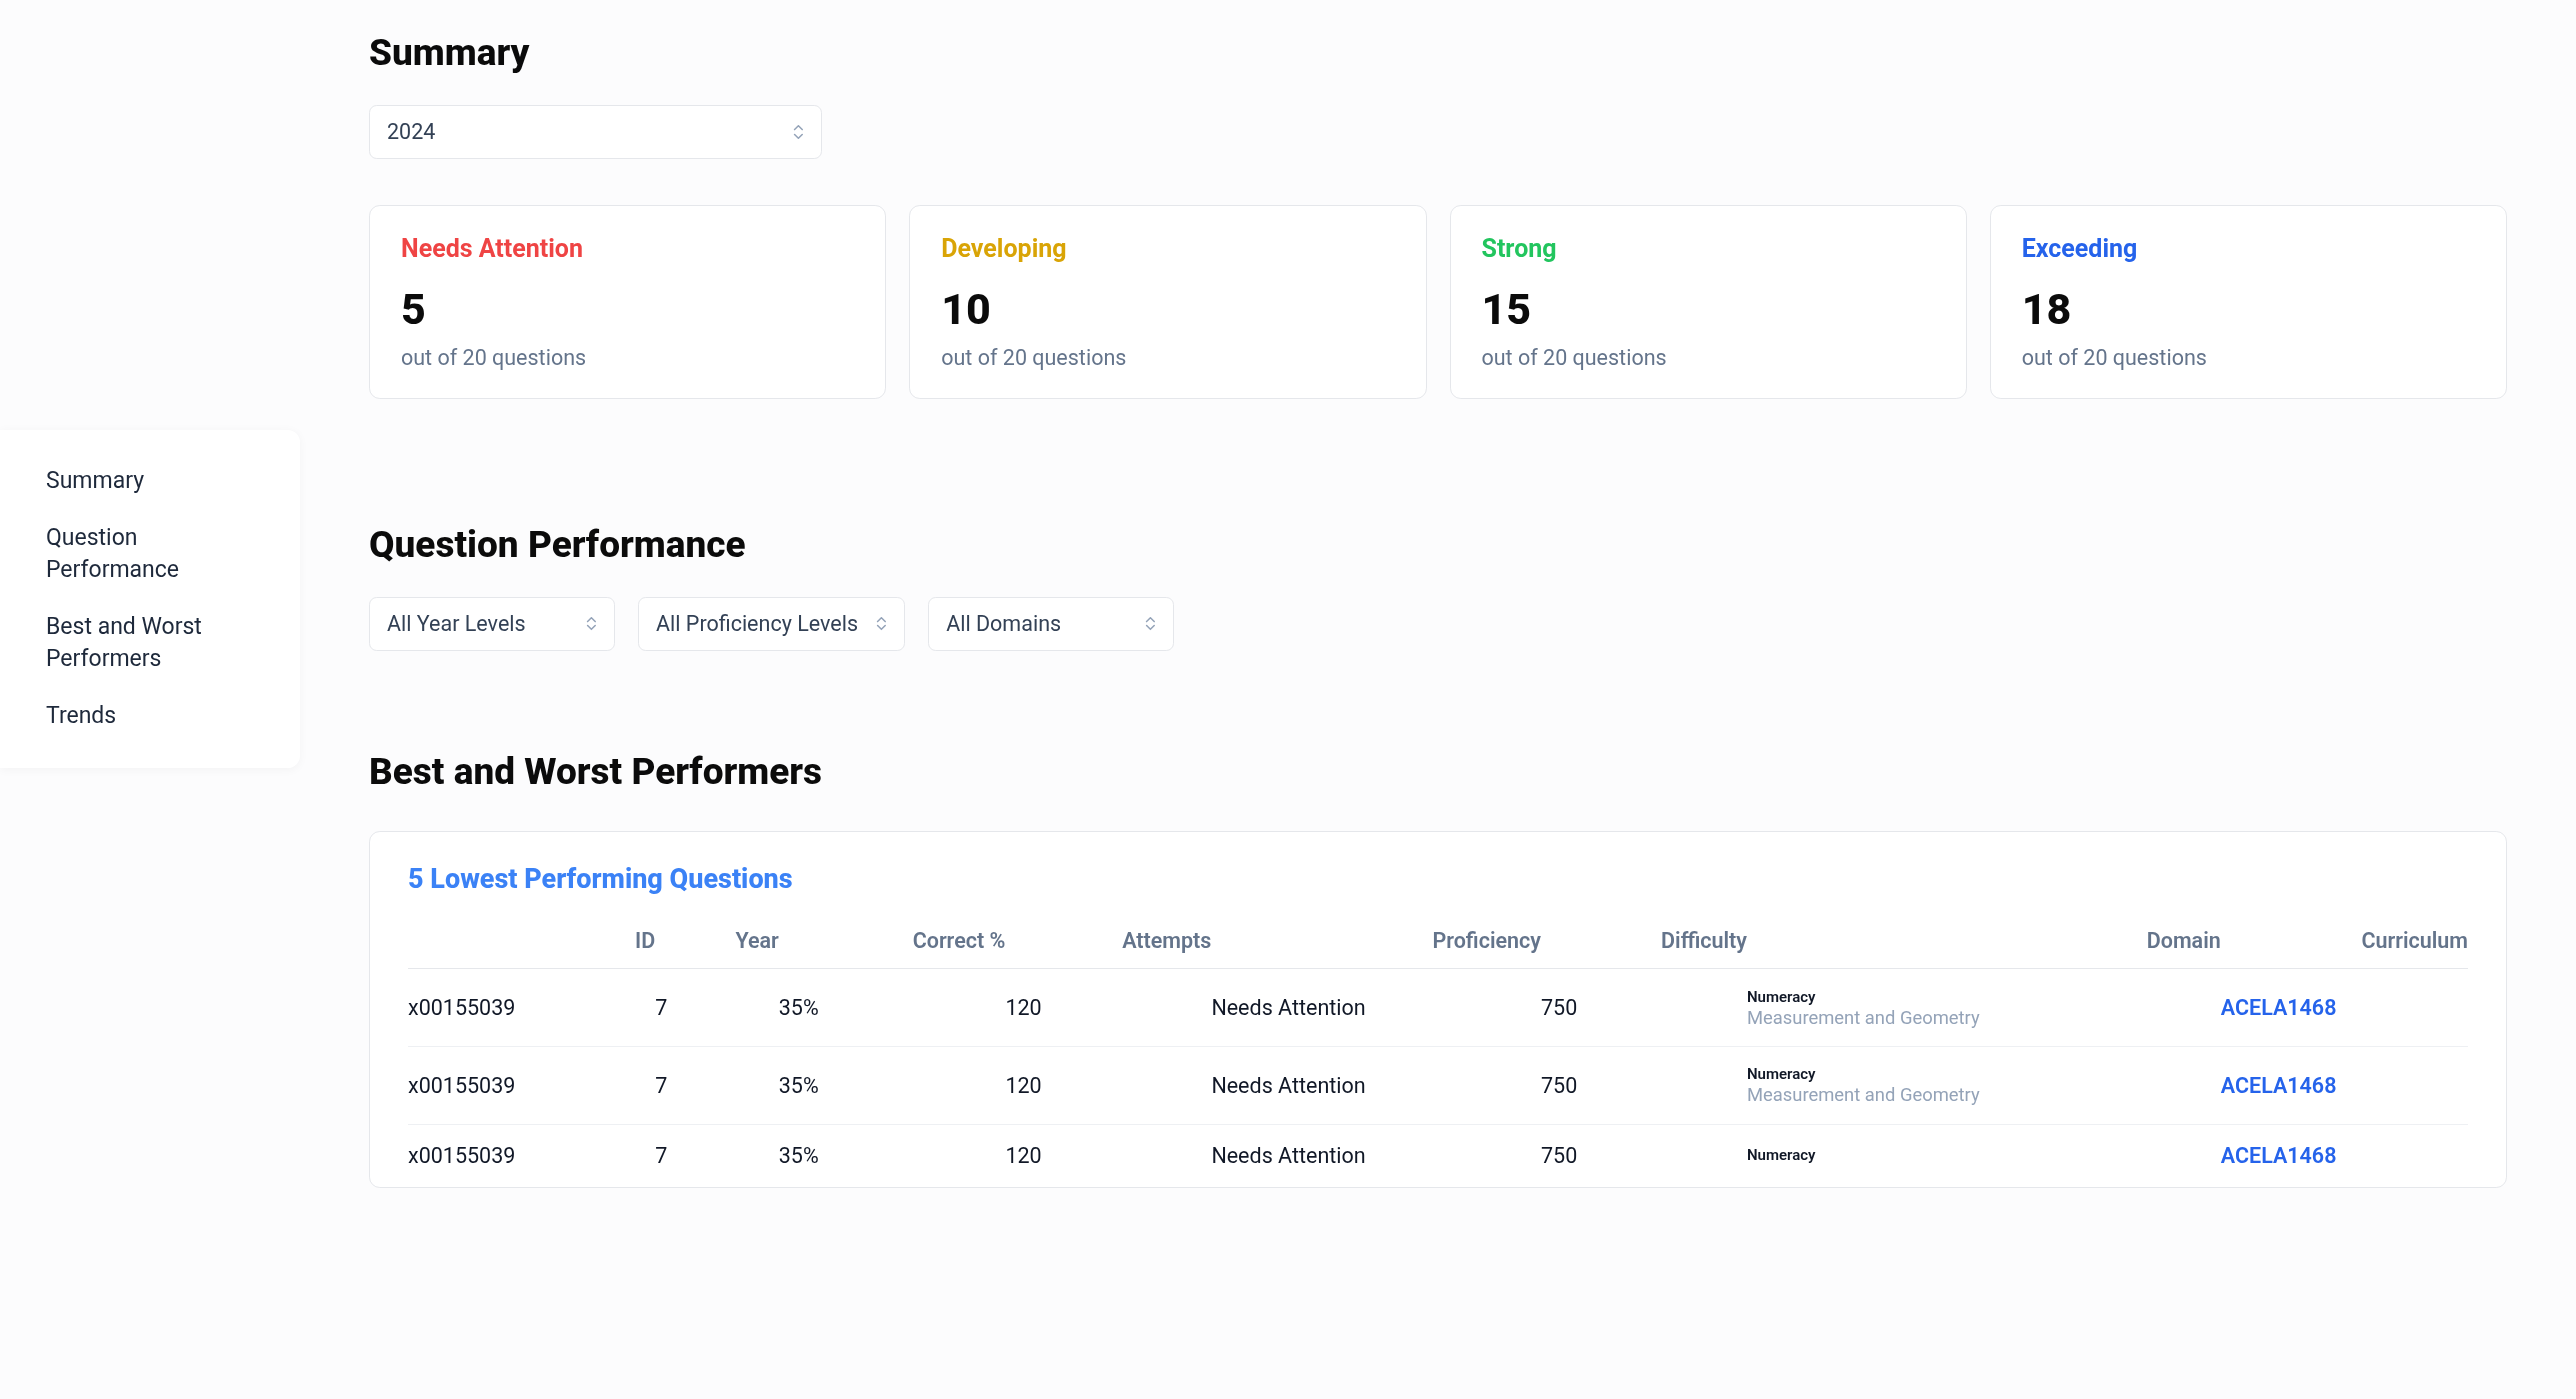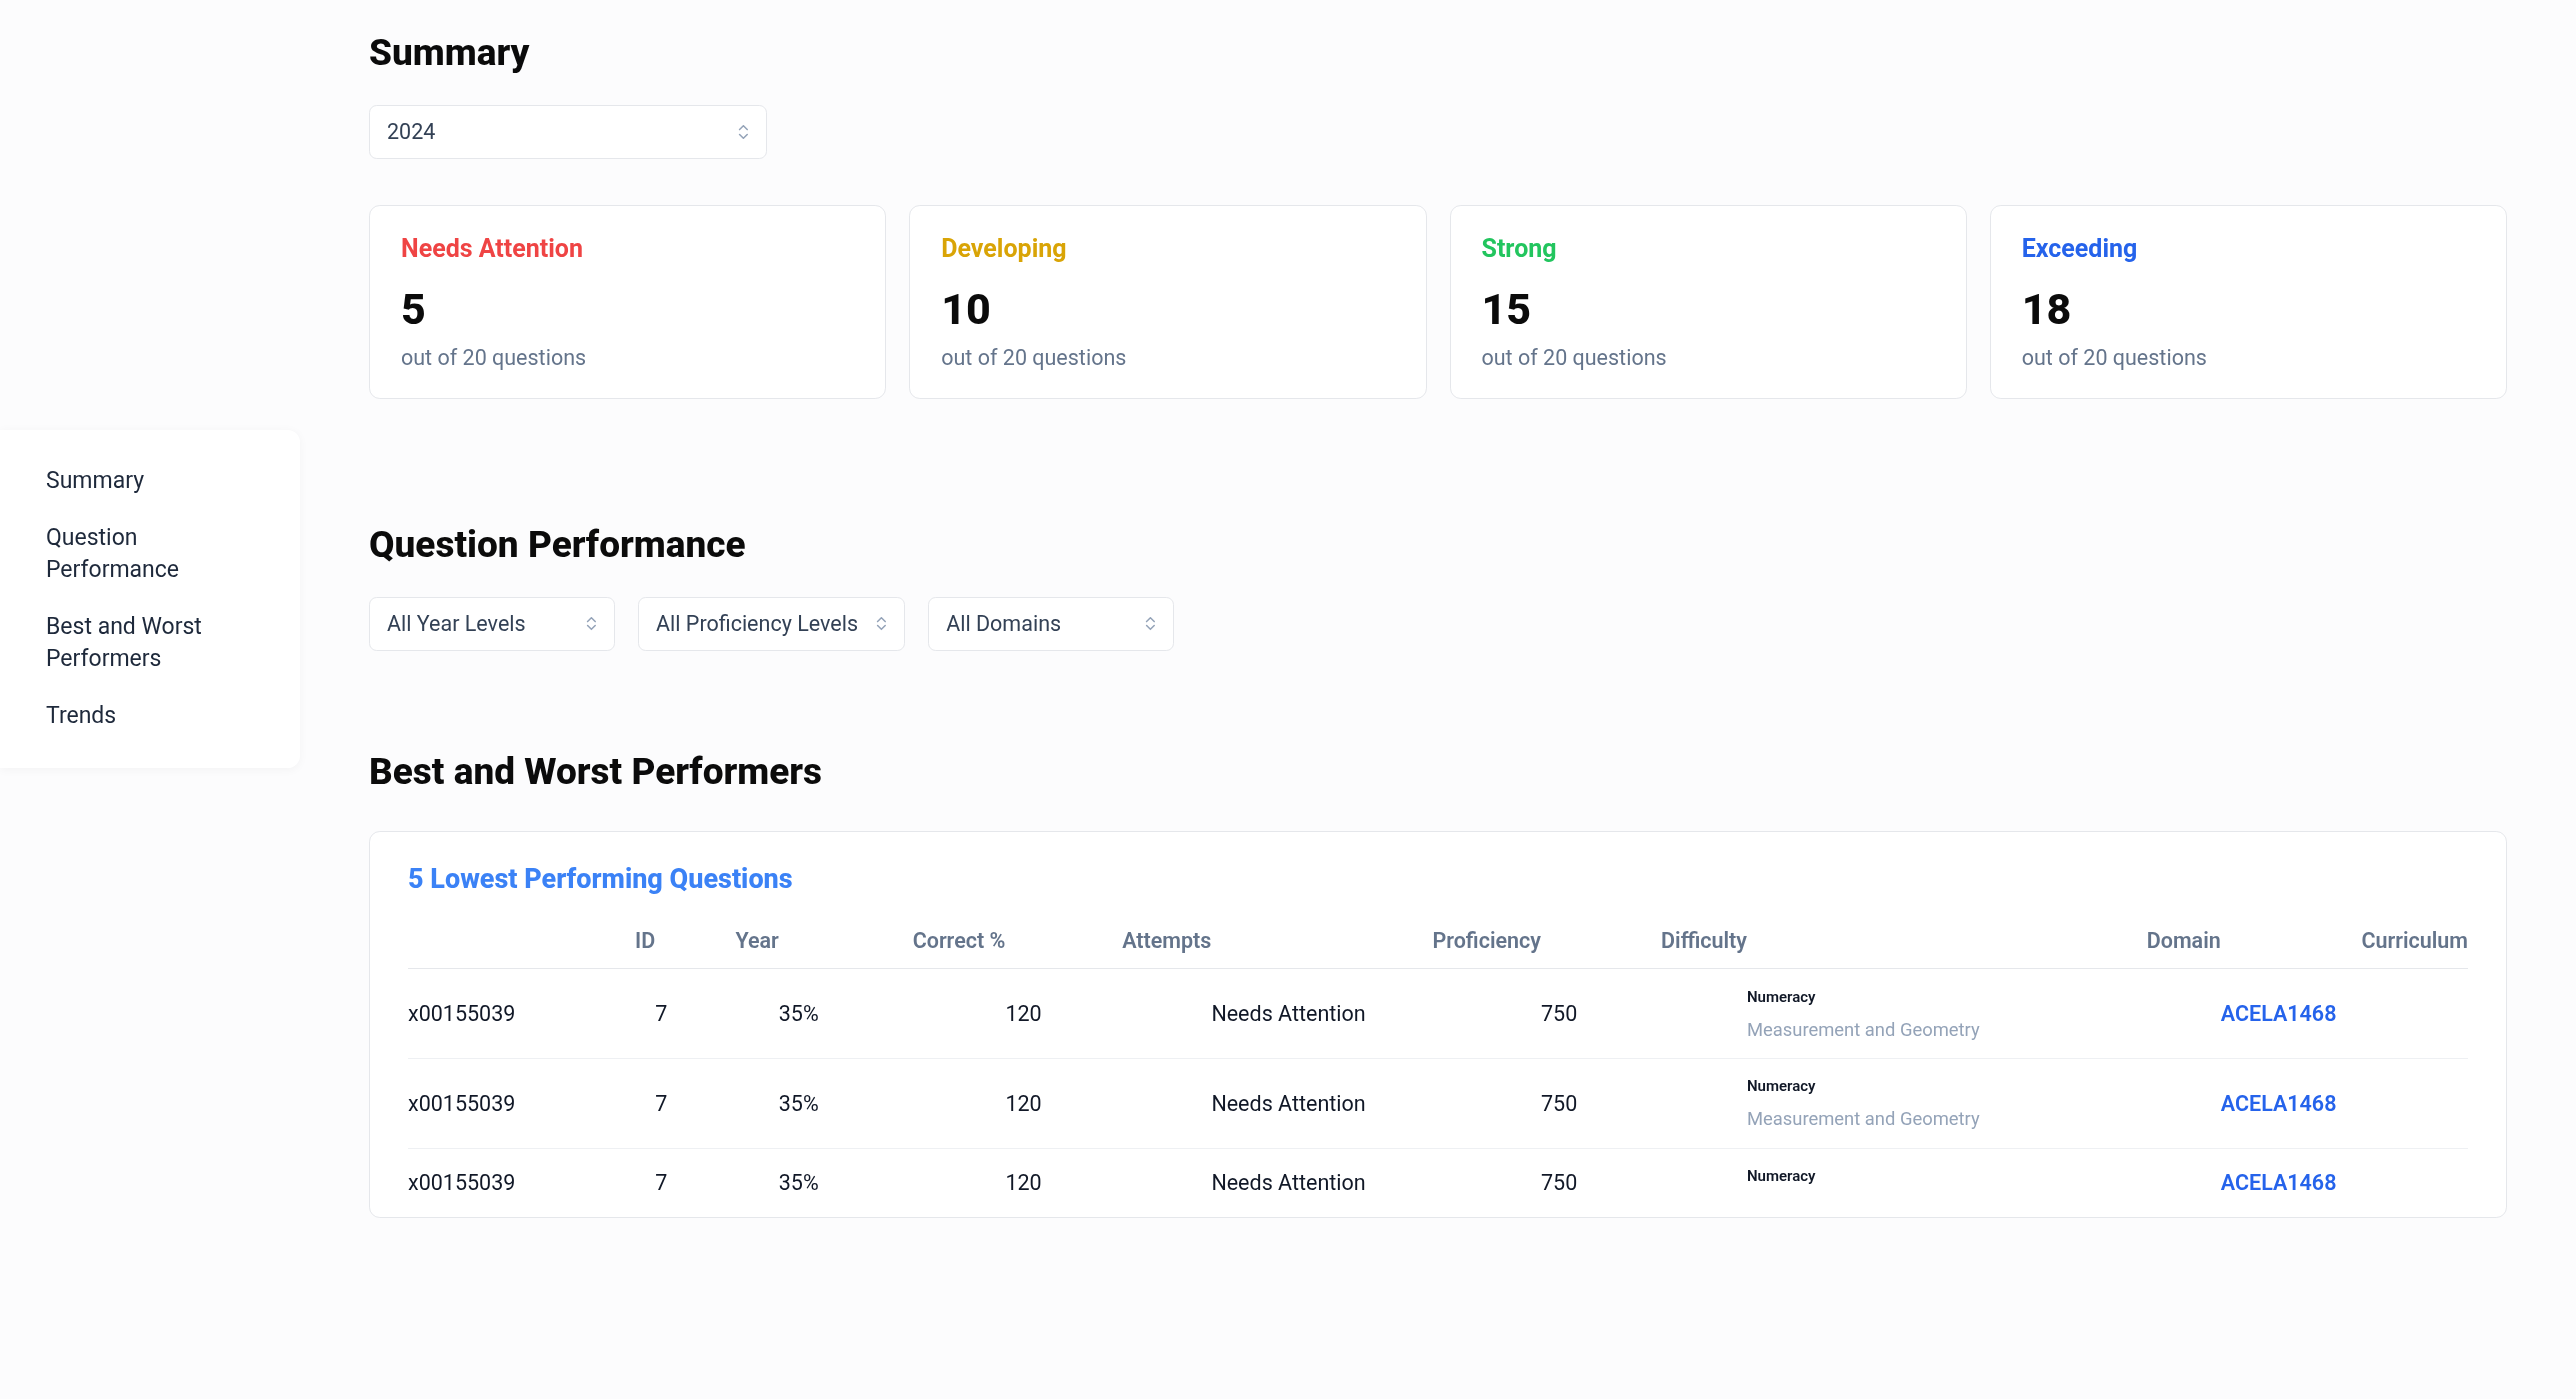--- a/index.html
+++ b/index.html
@@ -66,21 +66,21 @@
     cursor: pointer;
   }
   .select .chev {
     margin-left: 18.4px;
     display: inline-flex;
     flex-direction: column;
     gap: 1.5px;
   }
   .chev svg { display:block; }
 
-  .select-year { width: 398px; }
+  .select-year { width: 453px; }
   .select-sm { min-width: 246px; }
 
   .filters-row {
     display: flex;
     gap: 23px;
     margin-top: 7.7px;
   }
 
   
   .cards {
@@ -147,21 +147,21 @@
   }
   table.data tbody td {
     padding: 18.4px 0;
     vertical-align: middle;
     border-bottom: 0.8px solid #eef0f3;
     color: #111827;
   }
   table.data tbody tr:last-child td { border-bottom: none; }
 
   .domain-main { font-size: 15px; font-weight: 600; color:#111827; }
-  .domain-sub  { font-size: 18.4px; color: #94a3b8; margin-top: 13px; }
+  .domain-sub  { font-size: 18.4px; color: #94a3b8; margin-top: 1px; }
 
   .curr-link {
     color: #2563eb;
     font-weight: 600;
     cursor: pointer;
   }
 
   
   .col-id   { width: 12%; }
   .col-year { width: 6%; }

